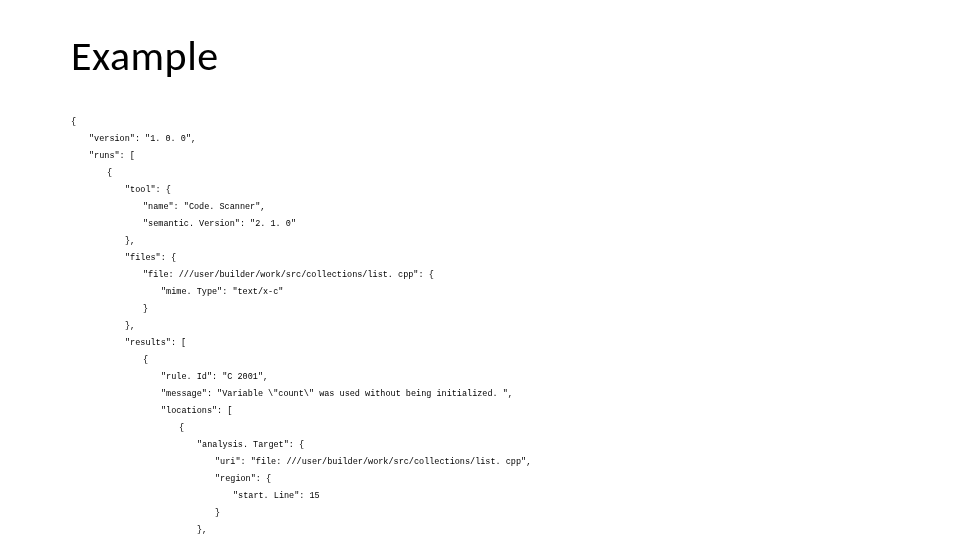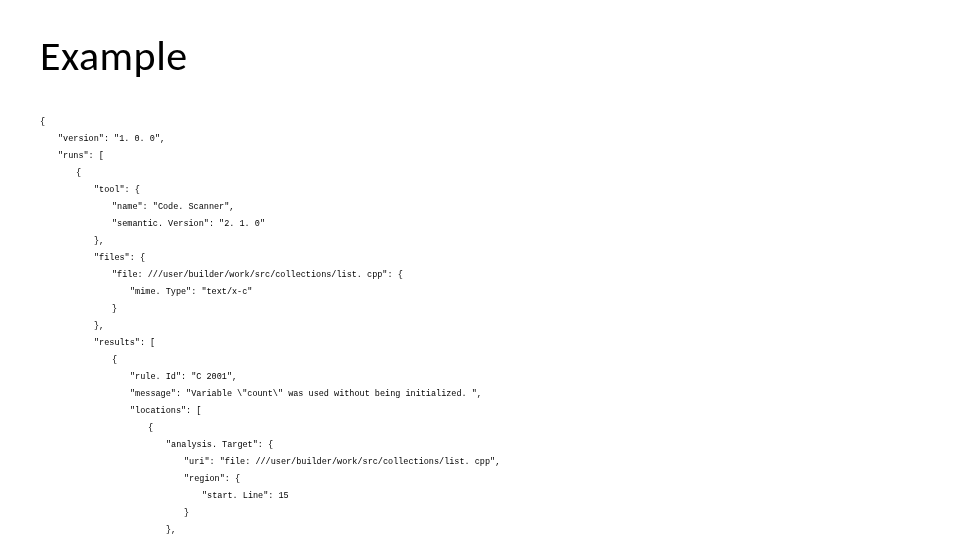--- a/index.html
+++ b/index.html
@@ -9,21 +9,21 @@
     height: 540px;
     background: #ffffff;
     font-family: Calibri, "Segoe UI", Arial, sans-serif;
     overflow: hidden;
   }
   .slide {
     position: relative;
     width: 960px;
     height: 540px;
     box-sizing: border-box;
-    padding: 30px 50px 20px 40px;
+    padding: 30px 50px 20px 71px;
   }
   .title {
     font-size: 42px;
     font-weight: 400;
     color: #000000;
     margin: 0 0 28px 0;
     letter-spacing: 0.5px;
   }
   .code-block {
     font-family: "Courier New", Courier, monospace;

